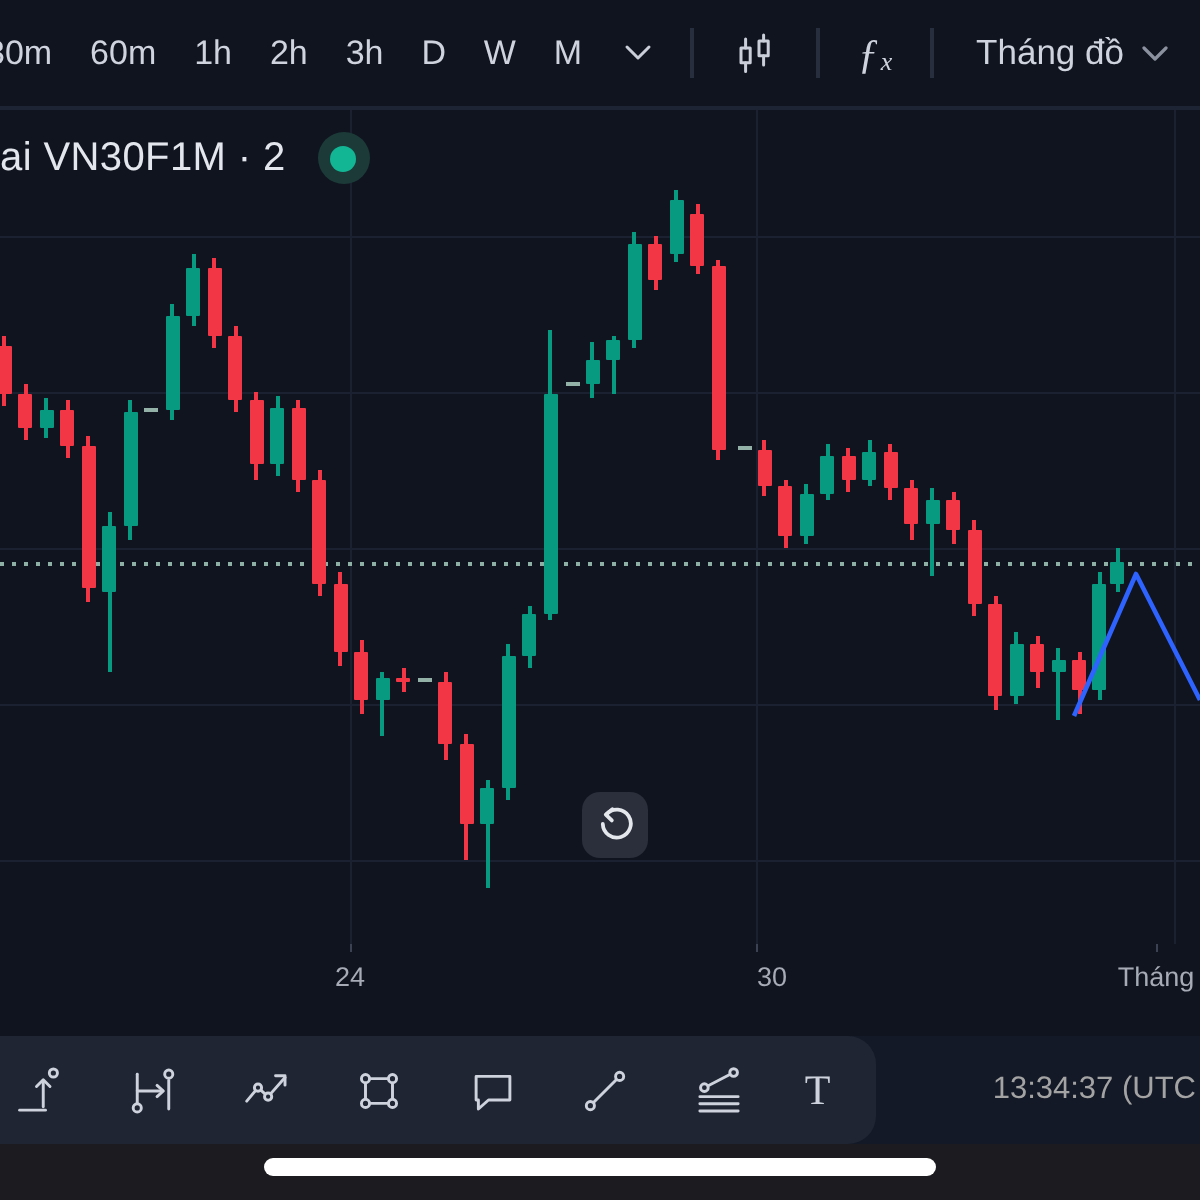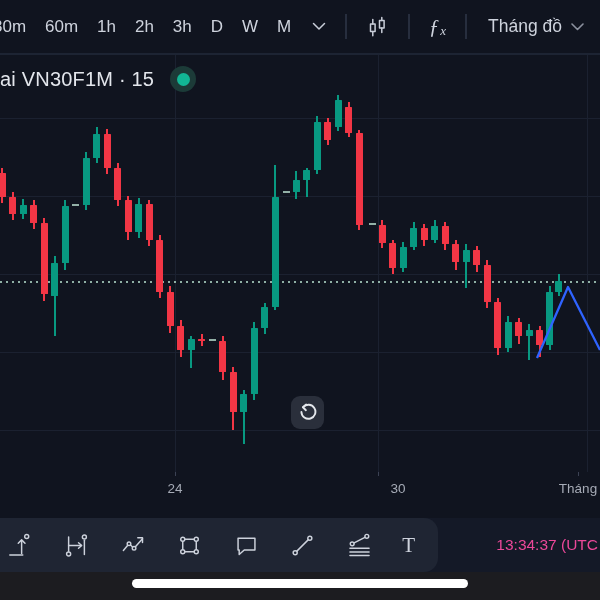--- a/index.html
+++ b/index.html
@@ -51,21 +51,21 @@
 
   
   .bottombar{position:absolute;left:0;right:0;top:518px;height:54px;z-index:6;background:#141927;}
   .toolspanel{position:absolute;left:-16px;top:0;width:438px;height:54px;background:#1f2533;
               border-radius:0 14px 14px 0;display:flex;align-items:center;
               justify-content:space-around;padding:0 8px;}
   .toolbtn{background:none;border:0;padding:2px;display:flex;cursor:pointer;}
   .toolbtn svg{stroke:#cdd2dc;fill:none;stroke-width:1.3;stroke-linecap:round;stroke-linejoin:round;}
   .texttool{color:#cdd2dc;font-family:"Liberation Serif",serif;font-size:21px;line-height:21px;}
   .clock{position:absolute;right:2px;top:0;height:54px;display:flex;align-items:center;
-         font-size:15.5px;color:#ec4899;white-space:nowrap;}
+         font-size:15.5px;color:#a3a3a3;white-space:nowrap;}
 
   
   .iosbar{position:absolute;left:0;right:0;top:572px;height:28px;background:#1c1c20;z-index:7;}
   .homepill{position:absolute;left:132px;top:7px;width:336px;height:9px;border-radius:5px;background:#ffffff;}
 </style>
 </head>
 <body>
 
 <div class="phone">
 
@@ -178,21 +178,21 @@
       <div class="wick" style="left: 548.5px; top: 286px; height: 64px; background: rgb(8, 153, 129);"></div>
       <div class="cbody up" style="left: 546px; top: 292px; height: 53px;"></div>
       <div class="wick" style="left: 557.5px; top: 274px; height: 22px; background: rgb(8, 153, 129);"></div>
       <div class="cbody up" style="left: 555px; top: 281px; height: 11px;"></div>
       <div class="dashmark" style="left: 72px; top: 204px;"></div>
       <div class="dashmark" style="left: 208.5px; top: 339px;"></div>
       <div class="dashmark" style="left: 282.5px; top: 191px;"></div>
       <div class="dashmark" style="left: 368.5px; top: 223px;"></div>
       <div class="axlabel" style="left: 175px;">24</div>
       <div class="tickmark" style="left: 175px;"></div>
-      <div class="axlabel" style="left: 398px;">30</div>
+      <div class="axlabel" style="left: 386px;">30</div>
       <div class="tickmark" style="left: 378px;"></div>
       <div class="axlabel" style="left: 578px;">Tháng</div>
       <div class="tickmark" style="left: 578px;"></div>
     </div>
 
   <svg class="drawing-svg" width="600" height="600">
     <polyline fill="none" stroke="#2f63ff" stroke-width="2.3" stroke-linejoin="round" points="537,358 568,287 600,350"></polyline>
   </svg>
 
   <div class="topbar">
@@ -229,21 +229,21 @@
     <span class="sep"></span>
     <button class="bieudo">
       <span>Tháng đồ</span>
       <svg width="13" height="8" viewBox="0 0 13 8" style="stroke:#8b919e;fill:none;stroke-width:1.6;stroke-linecap:round;stroke-linejoin:round">
         <path d="M1 1l5.5 5.5L12 1"></path>
         </svg>
     </button>
   </div>
 
   <div class="symbolrow">
-    <span class="symtext">ai VN30F1M · 15</span>
+    <span class="symtext">ai VN30F1M · 2</span>
     <span class="statusdot">
         <i></i>
       </span>
   </div>
 
   <button class="reloadbtn">
     <svg width="19" height="19" viewBox="0 0 19 19">
       <path d="M5.2 4.1A7 7 0 1 1 3.4 9"></path>
       <path d="M8.2 1.6L4.9 4.3l3 2.9"></path>
     </svg>

